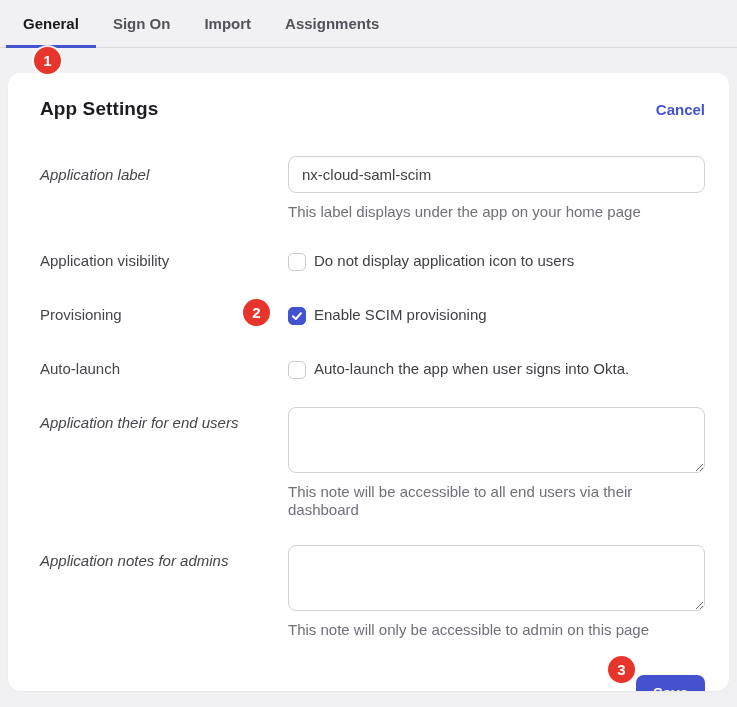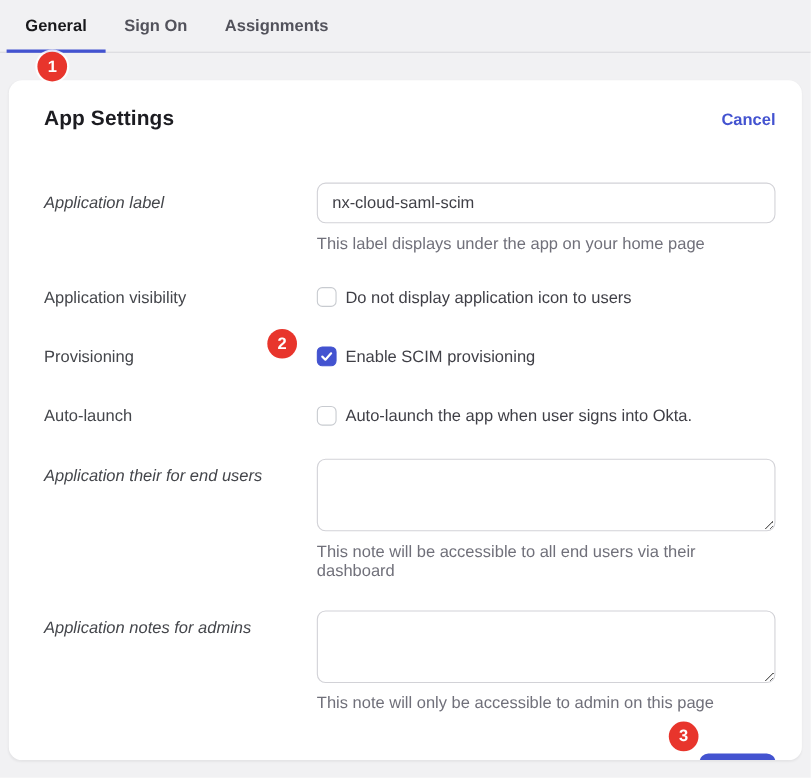--- a/index.html
+++ b/index.html
@@ -49,21 +49,21 @@
     border-radius:12px;
     padding:24px 24px 0 32px;
     box-shadow:0 1px 2px rgba(0,0,0,0.05);
     overflow:hidden;
   }
   .card-header {
     display:flex;
     justify-content:space-between;
     align-items:center;
     height:24px;
-    margin-bottom:45px;
+    margin-bottom:35px;
   }
   .card-title {
     font-size:19px;
     font-weight:700;
     color:#1c1c21;
     letter-spacing:0.1px;
   }
   .cancel-link {
     font-size:15px;
     font-weight:600;
@@ -98,21 +98,21 @@
     outline:none;
   }
   .helper {
     margin-top:10px;
     font-size:15px;
     line-height:18px;
     color:#70707a;
   }
 
   .row-check { align-items:center; height:20px; }
-  .row-check .control { display:flex; align-items:flex-start; gap:8px; }
+  .row-check .control { display:flex; align-items:flex-end; gap:8px; }
   .checkbox {
     width:18px; height:18px;
     flex:0 0 18px;
     border:1.5px solid #c8cbd0;
     border-radius:5px;
     background:#fff;
     display:flex;
     align-items:center;
     justify-content:center;
     cursor:pointer;
@@ -183,20 +183,21 @@
   .badge-1 { left:34px; top:47px; }
   .badge-2 { left:243px; top:299px; }
   .badge-3 { left:608px; top:656px; }
 </style>
 </head>
 <body>
 
 <nav class="tabbar">
   <div class="tab active">General</div>
   <div class="tab">Sign On</div>
+  <div class="tab">Import</div>
   <div class="tab">Assignments</div>
 </nav>
 
 <div class="badge badge-1">1</div>
 <div class="badge badge-2">2</div>
 <div class="badge badge-3">3</div>
 
 <section class="card">
 
   <div class="card-header">

